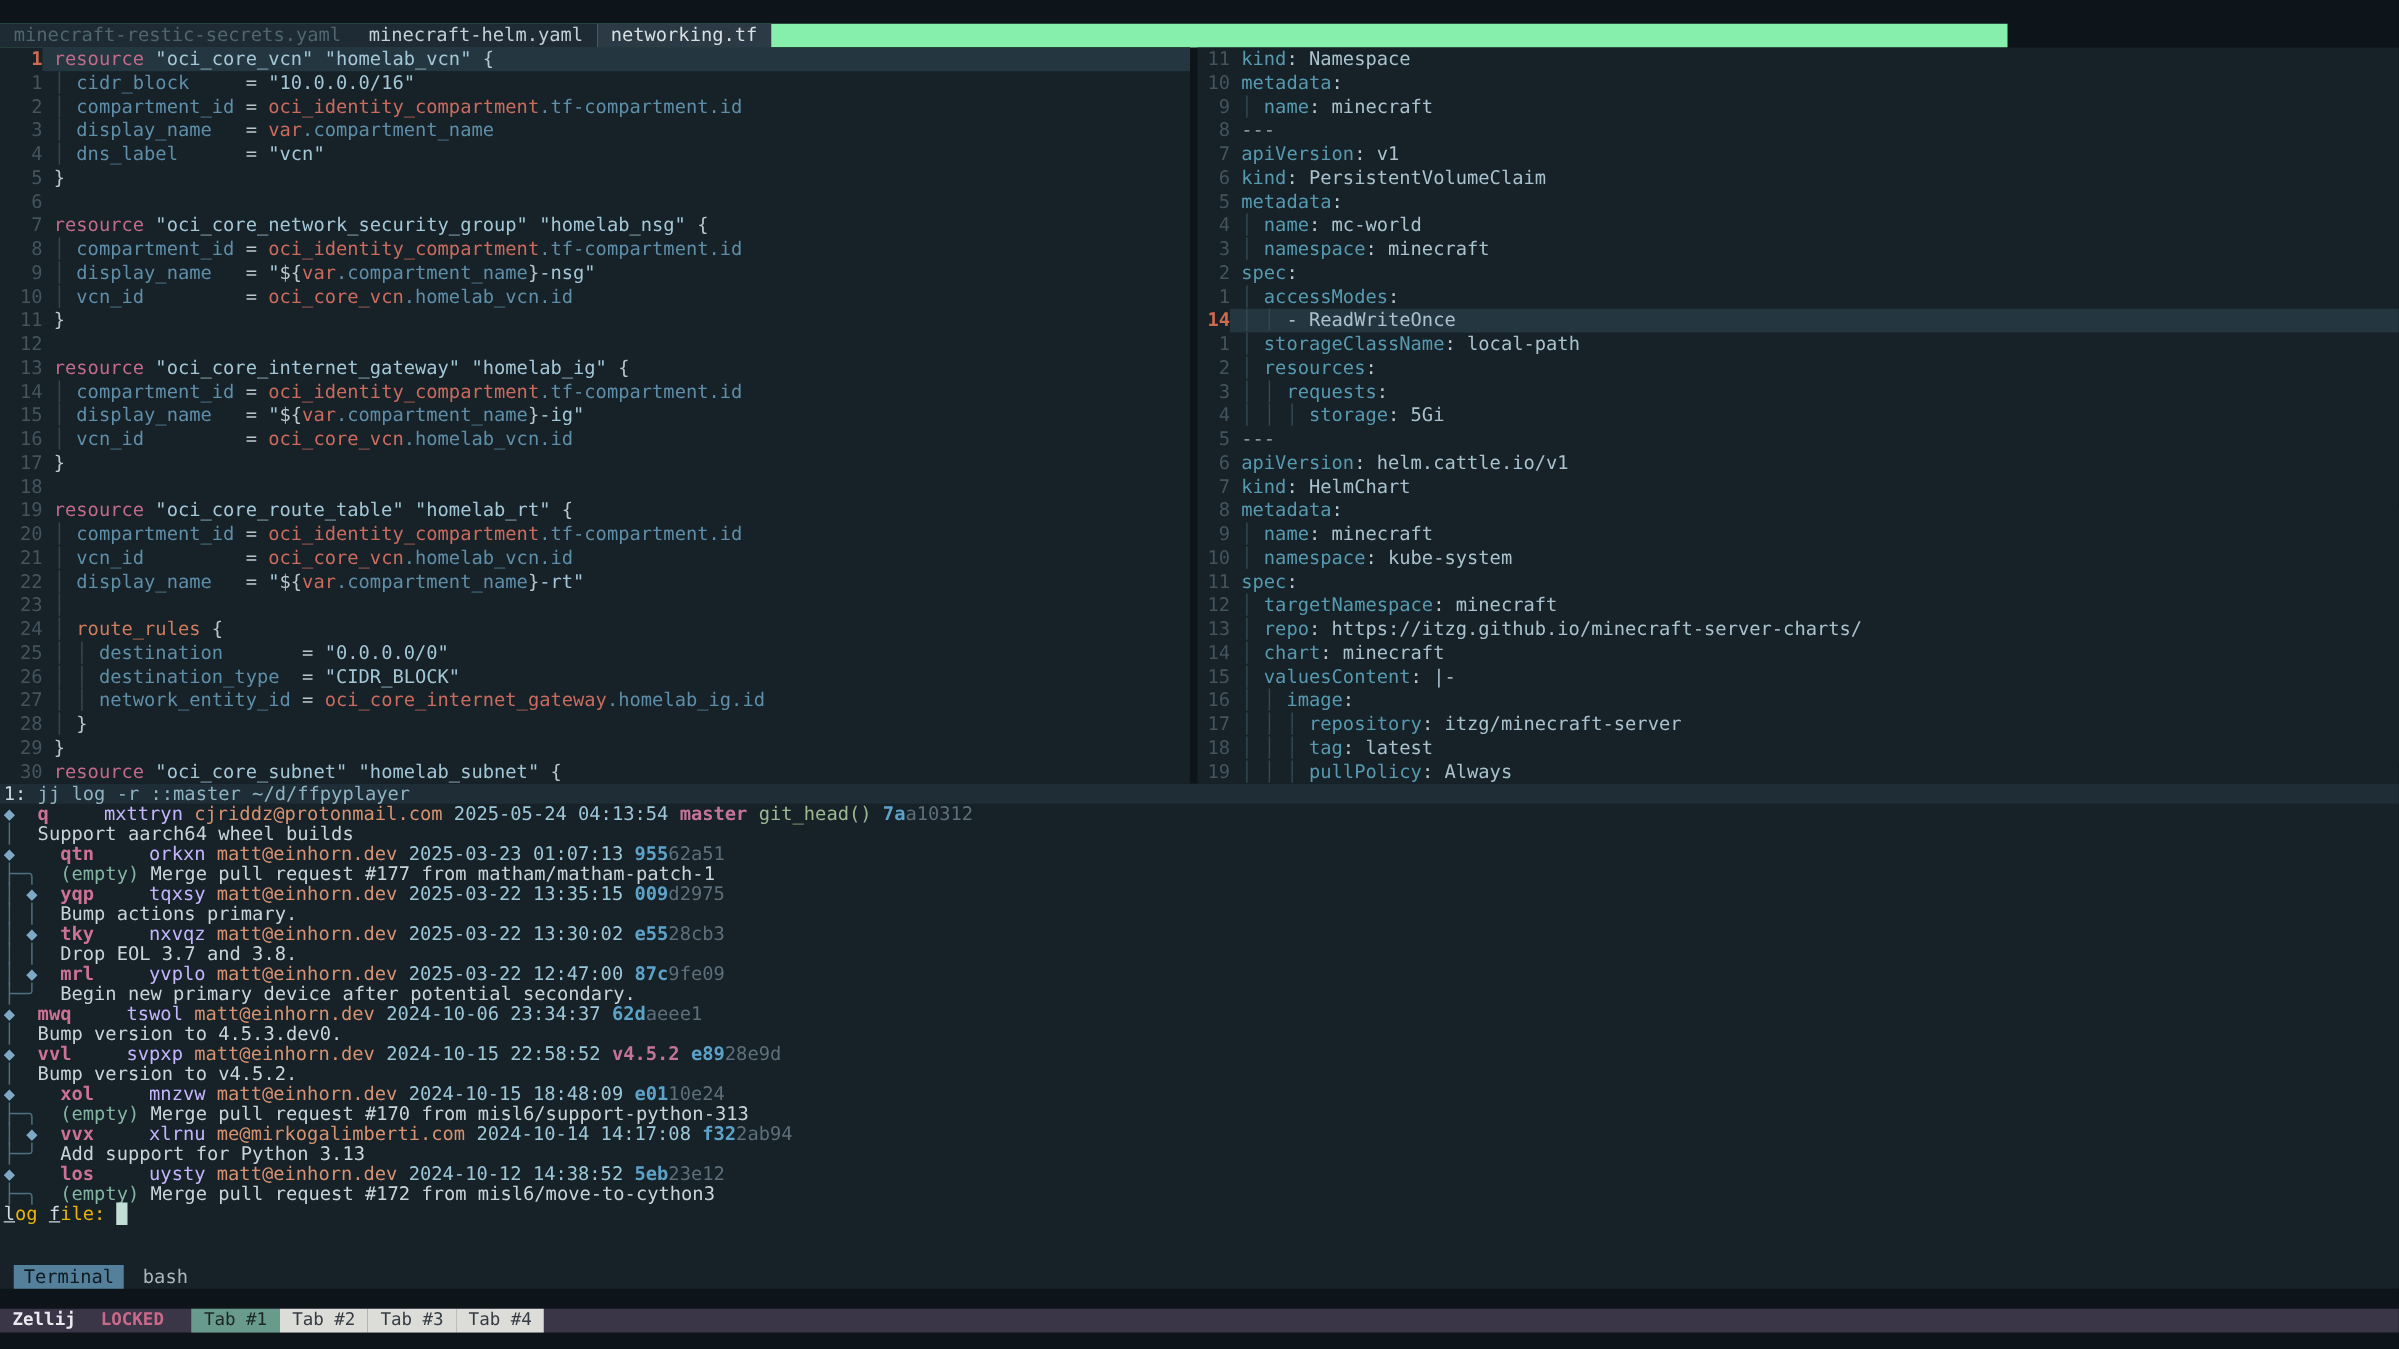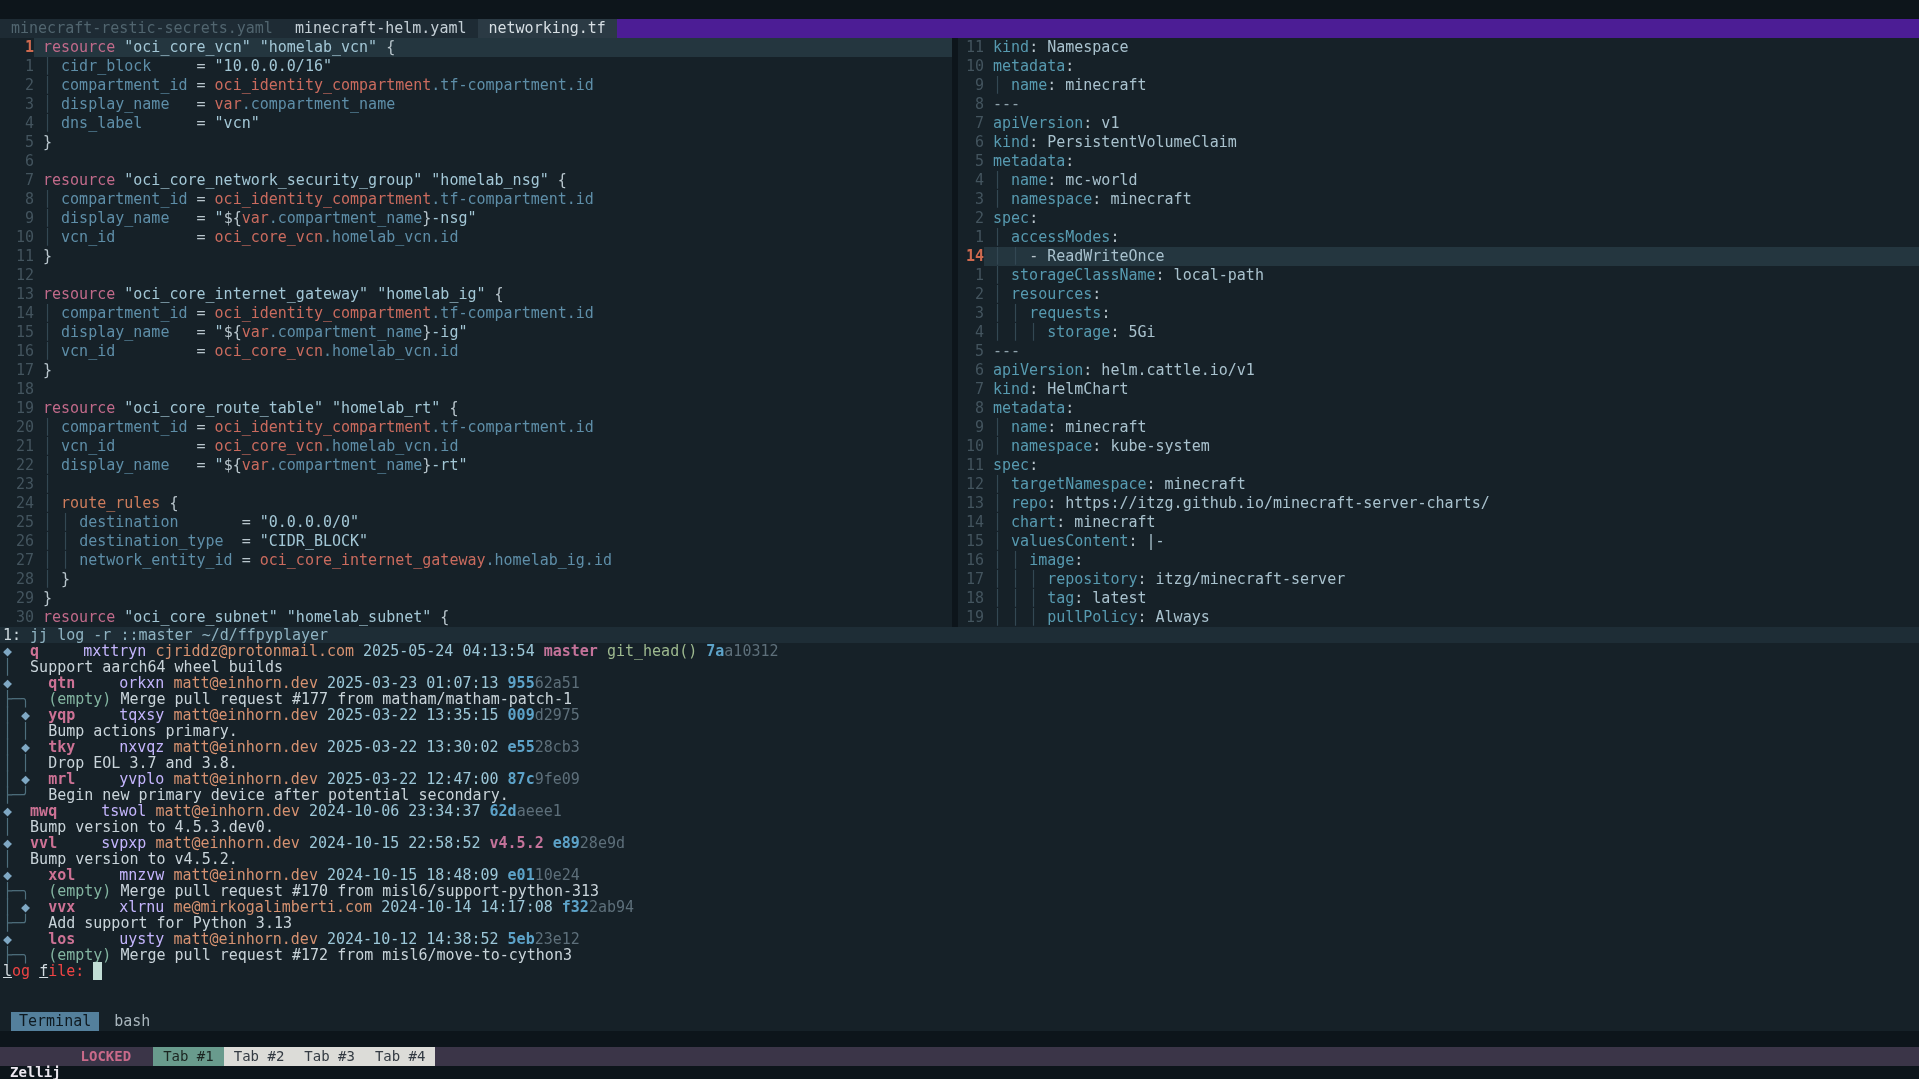--- a/index.html
+++ b/index.html
@@ -1,21 +1,21 @@
 <!DOCTYPE html>
 <html><head>
 <meta charset="utf-8">
 <style>
   html,body{margin:0;padding:0;background:#0d151b;}
   body{width:1919px;height:1079px;overflow:hidden;
        font-family:"DejaVu Sans Mono",monospace;font-size:15px;color:#c9d4da;}
   #screen{position:relative;width:1919px;height:1079px;background:#0d151b;}
 
   
-  .tabbar{position:absolute;top:19px;left:0;width:1919px;height:19px;display:flex;background:#4c1d95;}
+  .tabbar{position:absolute;top:19px;left:0;width:1606px;height:19px;display:flex;background:#86efac;}
   .btab{height:19px;line-height:19px;padding:0 11px;white-space:pre;background:#1e2b34;color:#c3ced5;}
   .btab.inactive{color:#51656f;}
   .btab.active{background:#2b3a44;color:#d7dfe4;}
 
   
   .editors{position:absolute;top:38px;left:0;width:1919px;height:589px;display:flex;}
   .pane{background:#162128;height:589px;display:flex;flex-direction:column;}
   .pane.left{width:952px;margin-right:6px;}
   .pane.right{flex:1;}
   .erow{height:19px;line-height:19px;display:flex;white-space:pre;}
@@ -51,34 +51,34 @@
   .tk-cid{color:#cd7295;font-weight:bold;}
   .tk-cidd{color:#c4b5fd;padding-left:44px;}
   .tk-mail{color:#d69271;}
   .tk-date{color:#9cc7d8;}
   .tk-book{color:#c4739a;font-weight:bold;}
   .tk-head{color:#9db98f;}
   .tk-oid{color:#5da3c9;font-weight:bold;}
   .tk-oidd{color:#5d6f7a;}
   .tk-desc{color:#c9d4da;}
   .tk-emp{color:#83b5a1;}
-  .tk-pr{color:#ef4444;}
+  .tk-pr{color:#eab308;}
   .tk-ul{color:#d3dce1;text-decoration:underline;}
   .tk-cur{background:#c2ded6;color:#c2ded6;}
 
   
   .termbar{position:absolute;top:1012px;left:0;width:1919px;height:19px;background:#162128;
            display:flex;align-items:stretch;}
   .termchip{background:#54809c;color:#0f1a21;line-height:19px;padding:0 8px;margin-left:11px;}
   .shell{color:#a9b6bd;line-height:19px;margin-left:15px;}
 
   
   .zbar{position:absolute;top:1047px;left:0;width:1919px;height:19px;background:#3b3548;
         display:flex;align-items:stretch;font-size:14px;}
-  .z-app{color:#ece8f0;font-weight:bold;line-height:19px;margin-left:10px;margin-top:16px;}
+  .z-app{color:#ece8f0;font-weight:bold;line-height:19px;margin-left:10px;}
   .z-mode{color:#ca6a8a;font-weight:bold;line-height:19px;margin-left:20px;}
   .z-tabs{display:flex;margin-left:22px;justify-content:space-between;}
   .z-tab{line-height:19px;padding:0 10px;background:#dcdcd8;color:#343b43;white-space:pre;}
   .z-tab.active{background:#699b8d;color:#1b2521;}
 </style>
 </head>
 <body>
 
 <div id="screen">
 

